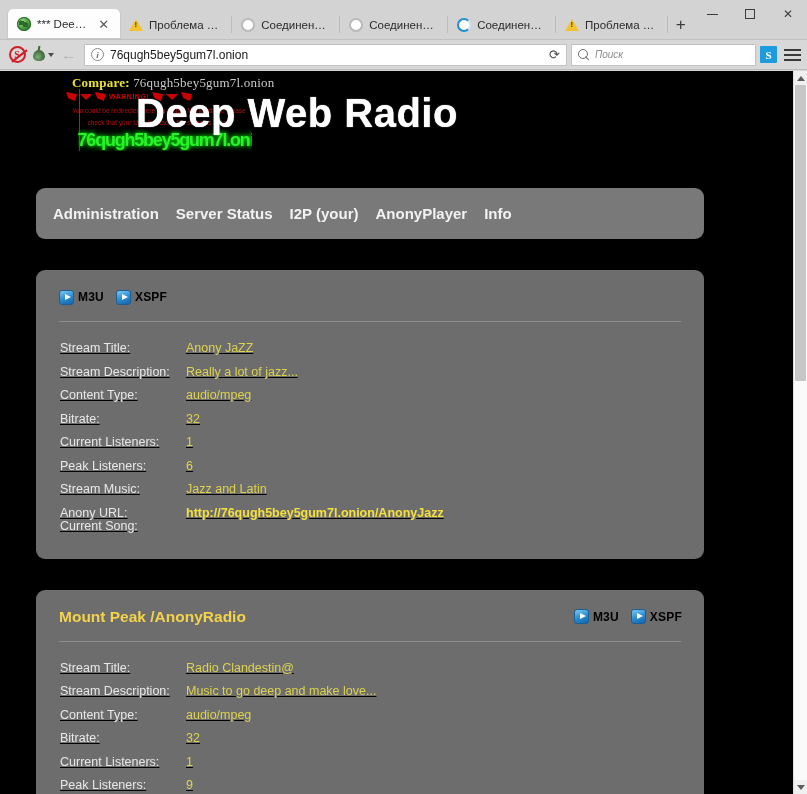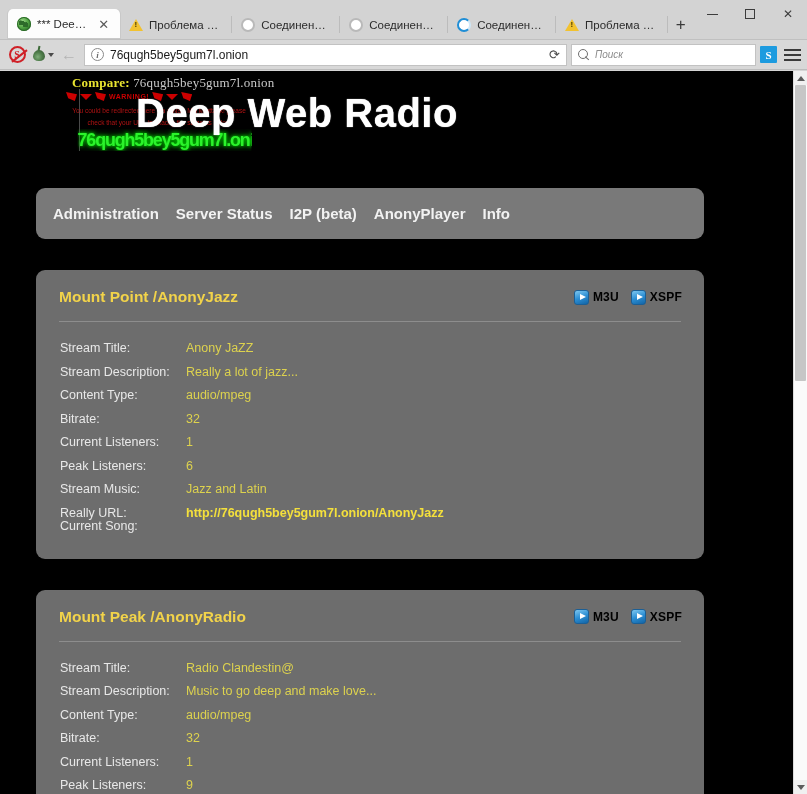--- a/index.html
+++ b/index.html
@@ -208,21 +208,21 @@
   }
   .pl-icon::after {
     content: ""; position: absolute; left: 5px; top: 3px;
     border-left: 6px solid #fff;
     border-top: 3.5px solid transparent; border-bottom: 3.5px solid transparent;
   }
   .pl-label { font: bold 12px "Liberation Sans", sans-serif; color: #000000; letter-spacing: .2px; }
 
   .divider { height: 1px; background: #8d8d8d; margin: 11px 23px 0 23px; }
 
-  .rows { padding: 9px 23px 0 24px; }
+  .rows { padding: 9px 23px 0 24px; text-decoration: underline; }
   .row { display: flex; align-items: baseline; height: 23.5px; }
   .rlabel {
     width: 126px; flex: 0 0 126px;
     font: 12.5px "Liberation Sans", sans-serif; color: #e8e8e8;
   }
   .rvalue { font: 12.5px "Liberation Sans", sans-serif; color: #ddd24e; margin-top: 10px; }
   .rvalue.link { font-weight: bold; color: #f4e03c; text-decoration: none; cursor: pointer; }
 
   
   .vscroll {
@@ -354,28 +354,27 @@
             <div class="onionglow">76qugh5bey5gum7l.onion</div>
           </div>
 
           <div class="sitetitle">Deep Web Radio</div>
         </div>
       </div>
 
       <div class="navpanel">
         <a class="navlink">Administration</a>
         <a class="navlink">Server Status</a>
-        <a class="navlink">I2P (beta)</a>
+        <a class="navlink">I2P (your)</a>
         <a class="navlink">AnonyPlayer</a>
         <a class="navlink">Info</a>
       </div>
 
       <div class="panel">
         <div class="panel-head">
-          <div class="mount-title">Mount Point /AnonyJazz</div>
           <div class="playlists">
             <a class="pl">
               <span class="pl-icon"></span>
               <span class="pl-label">M3U</span>
             </a>
             <a class="pl">
               <span class="pl-icon"></span>
               <span class="pl-label">XSPF</span>
             </a>
           </div>
@@ -404,21 +403,21 @@
           </div>
           <div class="row">
             <span class="rlabel">Peak Listeners:</span>
             <span class="rvalue">6</span>
           </div>
           <div class="row">
             <span class="rlabel">Stream Music:</span>
             <span class="rvalue">Jazz and Latin</span>
           </div>
           <div class="row">
-            <span class="rlabel">Really URL:</span>
+            <span class="rlabel">Anony URL:</span>
             <a class="rvalue link">http://76qugh5bey5gum7l.onion/AnonyJazz</a>
           </div>
           <div class="row">
             <span class="rlabel">Current Song:</span>
           </div>
         </div>
       </div>
 
       <div class="panel">
         <div class="panel-head">

